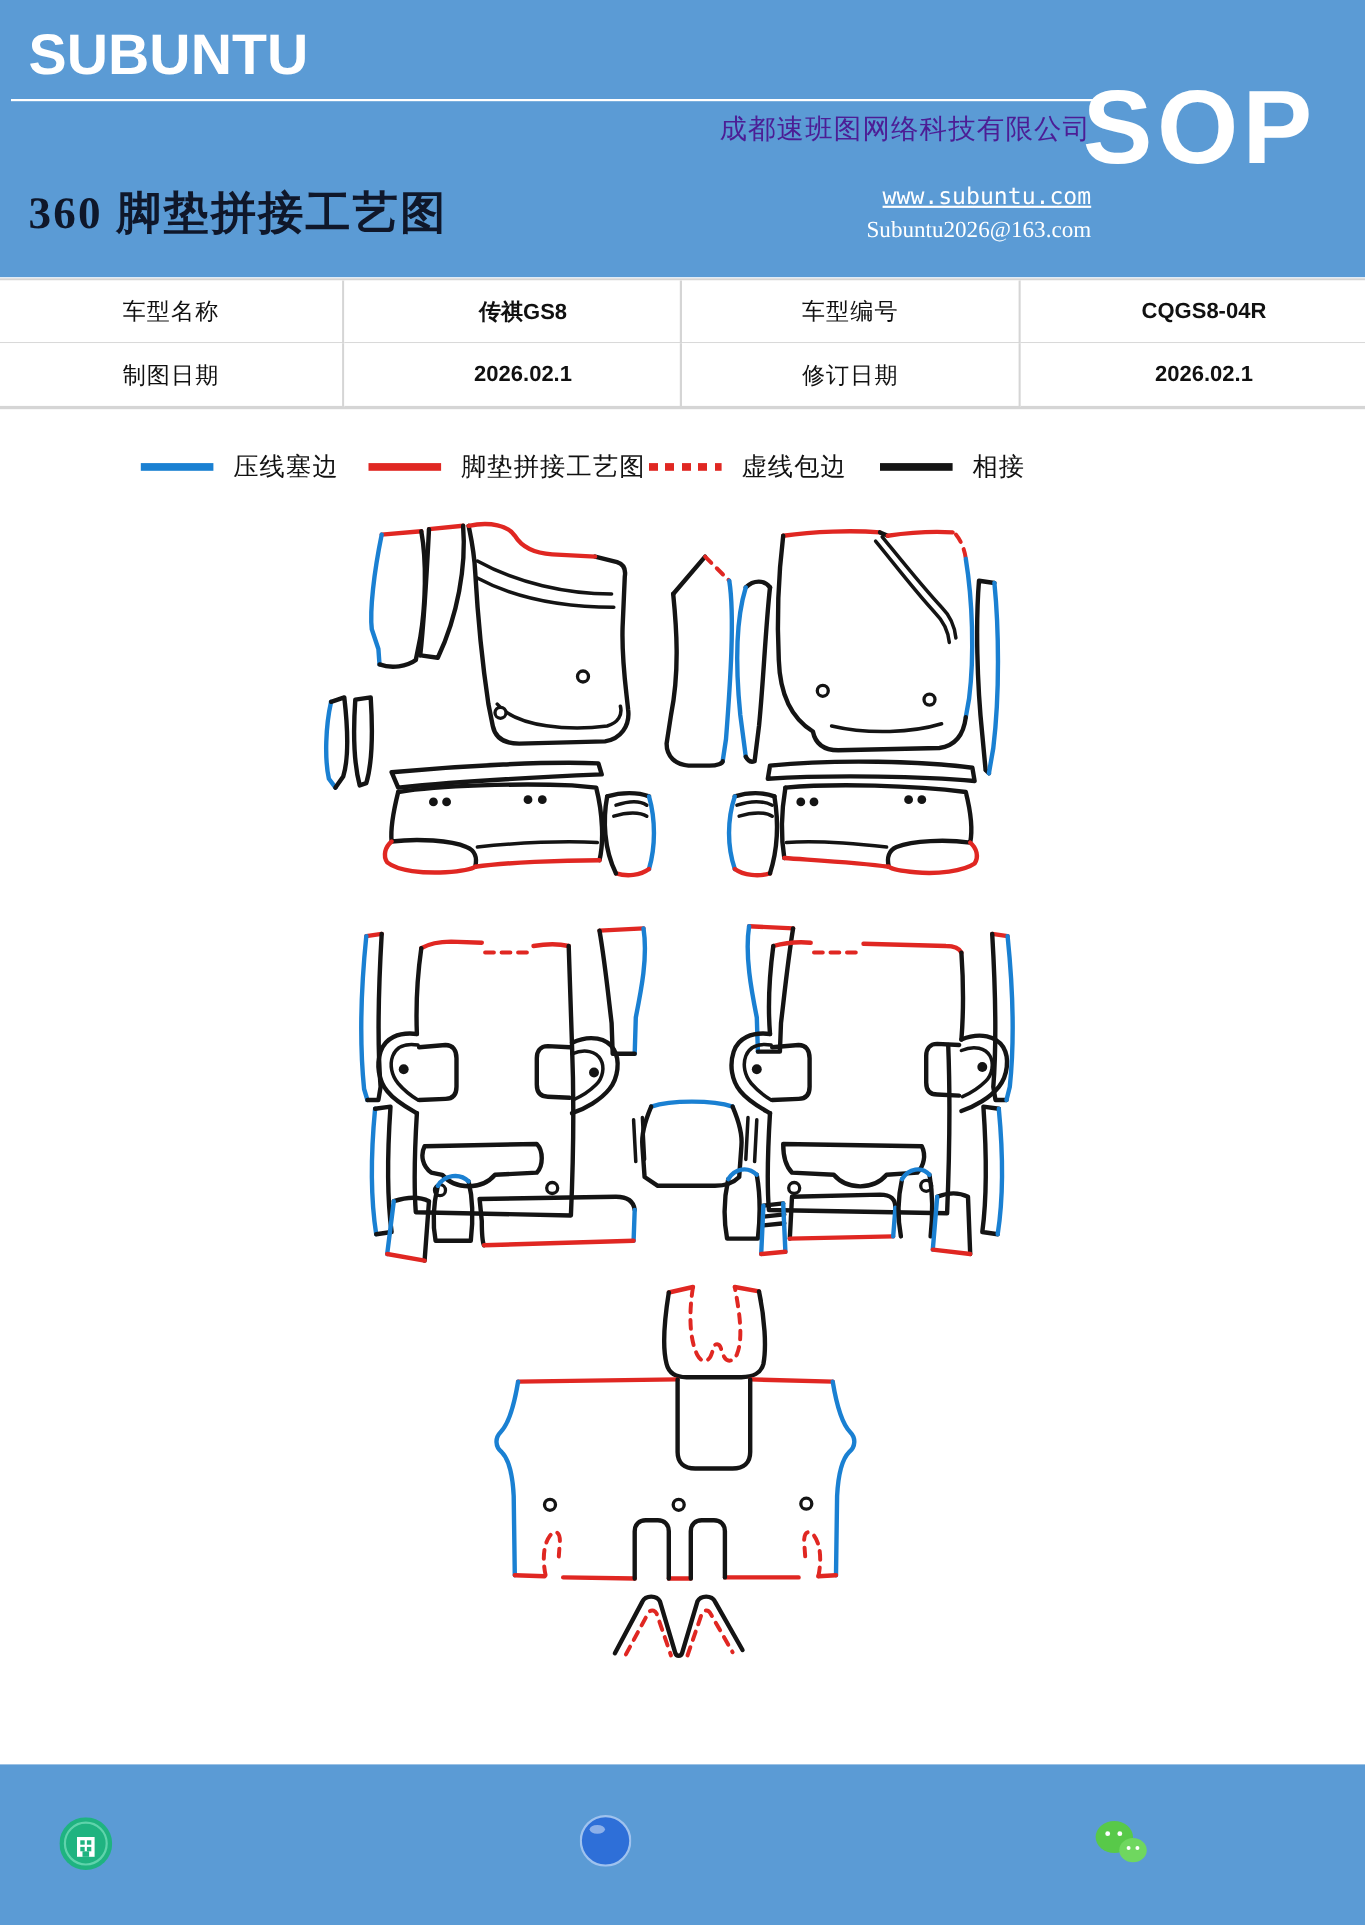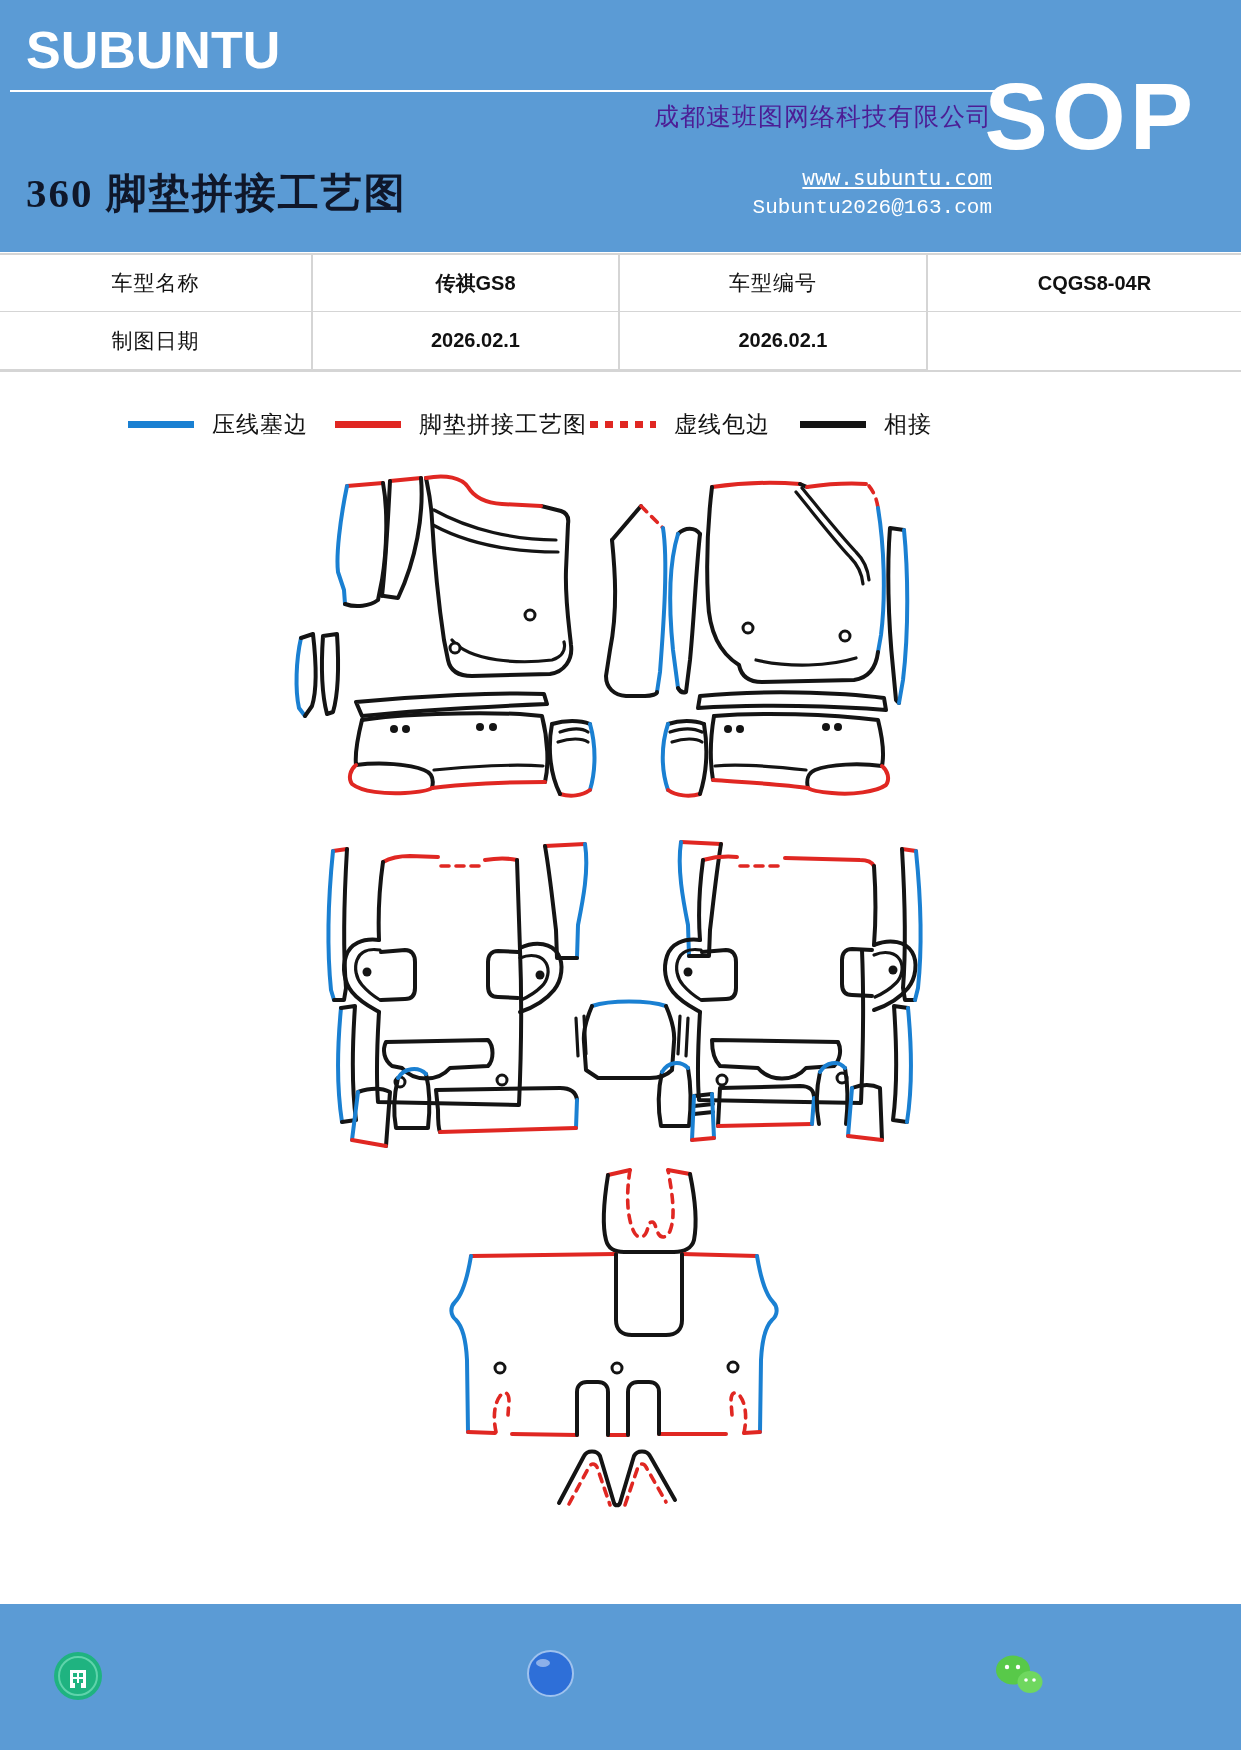--- a/index.html
+++ b/index.html
@@ -7,21 +7,21 @@
   .page{position:relative;width:1241px;height:1754px;overflow:hidden;background:#ffffff;}
 
   
   .band{position:absolute;left:0;width:100%;background:#5b9bd5;}
   .hdr{top:0;height:252px;}
   .brand{position:absolute;left:26px;top:20px;color:#fff;font-size:52px;font-weight:bold;letter-spacing:0px;font-family:"Liberation Sans",sans-serif;}
   .hdr-line{position:absolute;left:10px;top:90px;width:990px;height:2px;background:#fff;}
   .doc-title{position:absolute;left:26px;top:166px;color:#0f172a;font-size:41px;font-weight:600;font-family:"Liberation Serif",serif;letter-spacing:2px;}
   .hdr-co{position:absolute;top:100px;right:249px;color:#4c1d95;font-size:25px;font-family:Liberation Sans, sans-serif;letter-spacing:1px;}
   .hdr-web{position:absolute;top:166px;right:249px;color:#fff;font-size:21px;font-family:"DejaVu Sans Mono",monospace;text-decoration:underline;}
-  .hdr-mail{position:absolute;top:196px;right:249px;color:#fff;font-size:21px;font-family:Liberation Mono, monospace;}
+  .hdr-mail{position:absolute;top:196px;right:249px;color:#fff;font-size:21px;font-family:Liberation Serif, serif;}
   .sop{position:absolute;top:62px;right:44px;color:#fff;font-size:95px;font-weight:bold;letter-spacing:4px;font-family:"Liberation Sans",sans-serif;}
 
   
   .info{position:absolute;left:0;top:253px;width:1241px;display:grid;grid-template-columns:313px 307px 308px 313px;grid-template-rows:57px 58px;background:#ffffff;border-top:2px solid #d5d5d5;border-bottom:2px solid #d5d5d5;}
   .cell{border-right:2px solid #d5d5d5;border-bottom:1px solid #d5d5d5;display:flex;align-items:center;justify-content:center;font-size:21px;color:#111;background:#fff;}
   .cell:nth-child(4n){border-right:none;}
   .cell.lbl{font-family:"Liberation Serif",serif;letter-spacing:1px;}
   .cell.val{font-family:"Liberation Sans",sans-serif;font-weight:600;font-size:20px;padding-left:20px;}
 
   
@@ -65,20 +65,21 @@
     <div class="sop">SOP</div>
   </div>
 
   <div class="info">
     <div class="cell lbl">车型名称</div>
     <div class="cell val">传祺GS8</div>
     <div class="cell lbl">车型编号</div>
     <div class="cell val">CQGS8-04R</div>
     <div class="cell lbl">制图日期</div>
     <div class="cell val">2026.02.1</div>
+    <div class="cell lbl">修订日期</div>
     <div class="cell val">2026.02.1</div>
   </div>
 
   <div class="legend">
     <div class="leg-item" style="left:128px;">
       <span class="swatch sw-blue"></span>
       <span class="leg-txt">压线塞边</span>
     </div>
     <div class="leg-item" style="left:335px;">
       <span class="swatch sw-red"></span>

